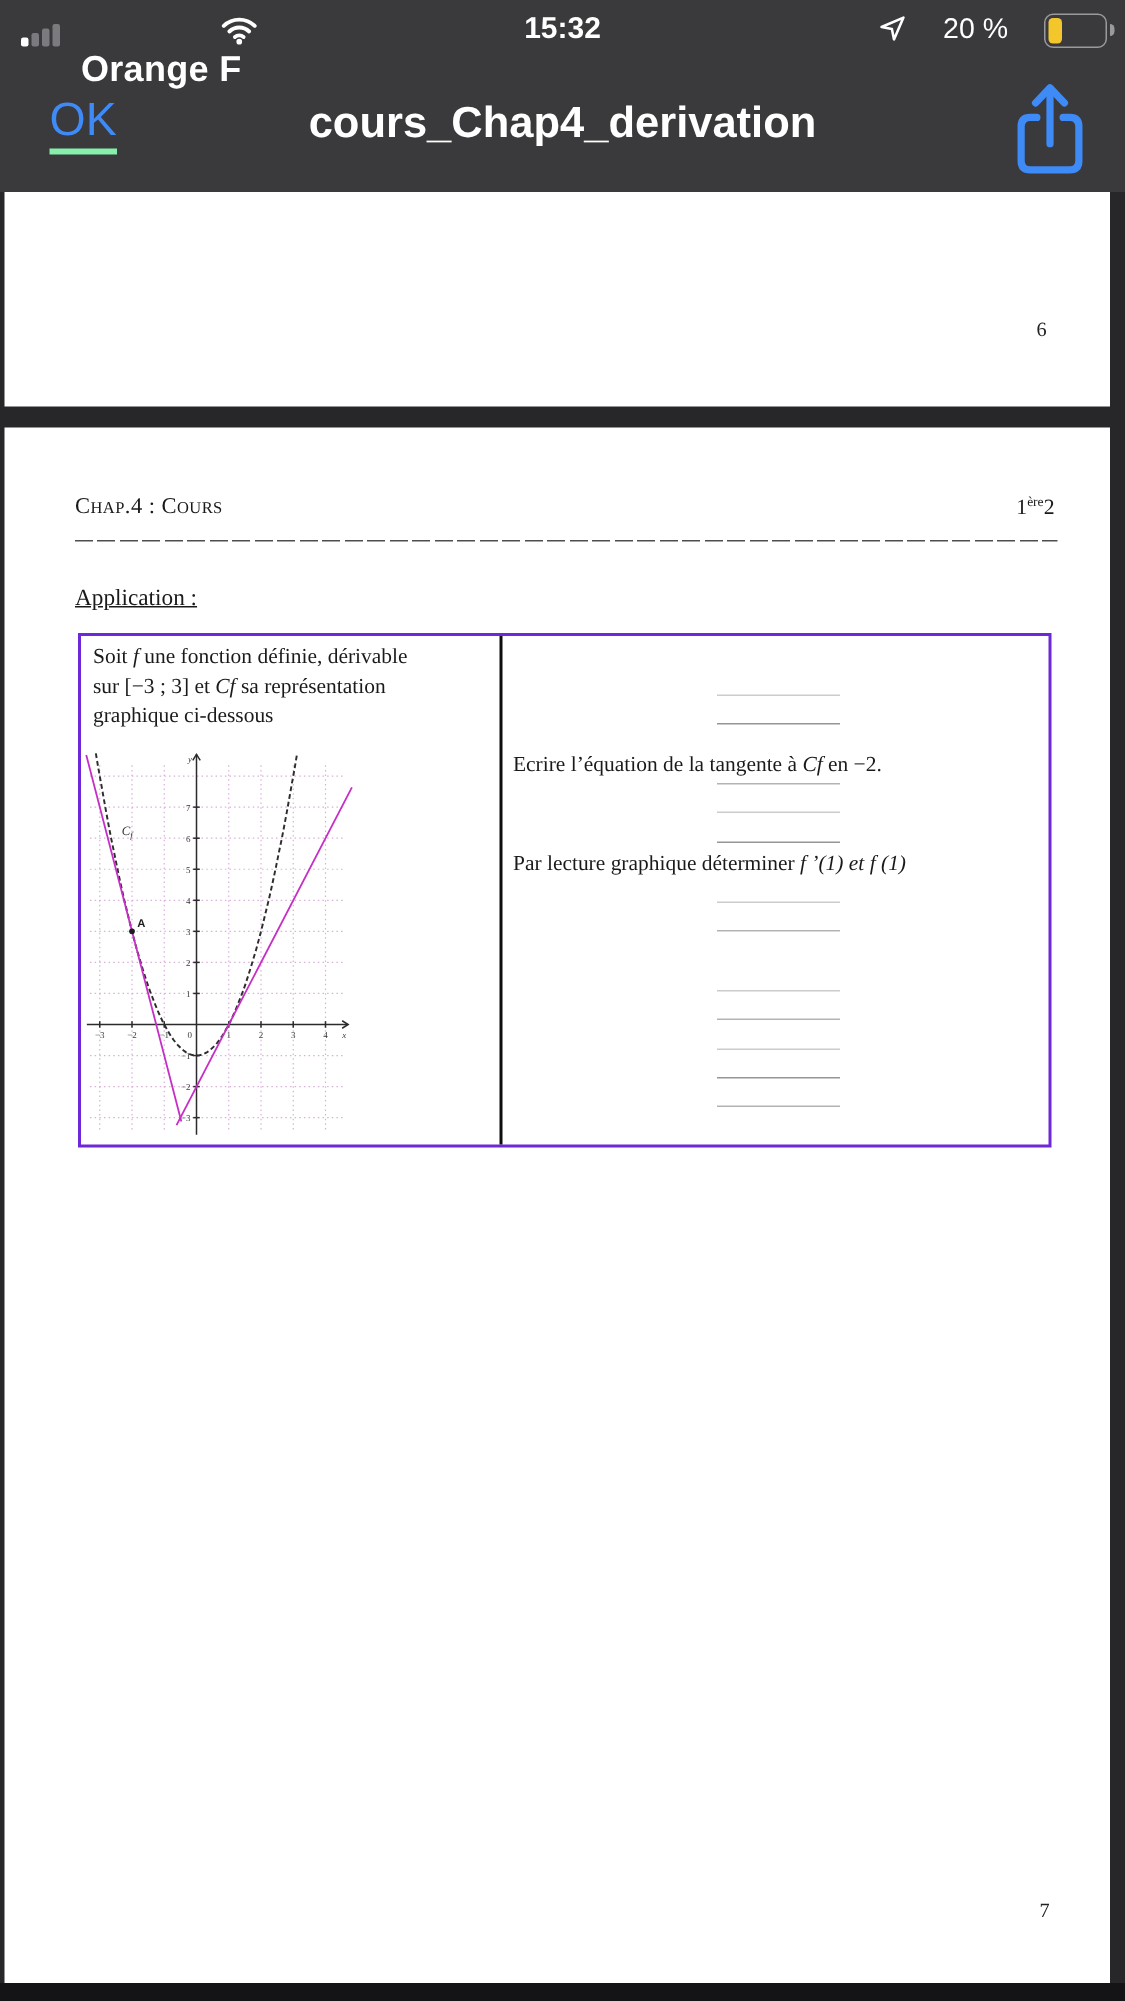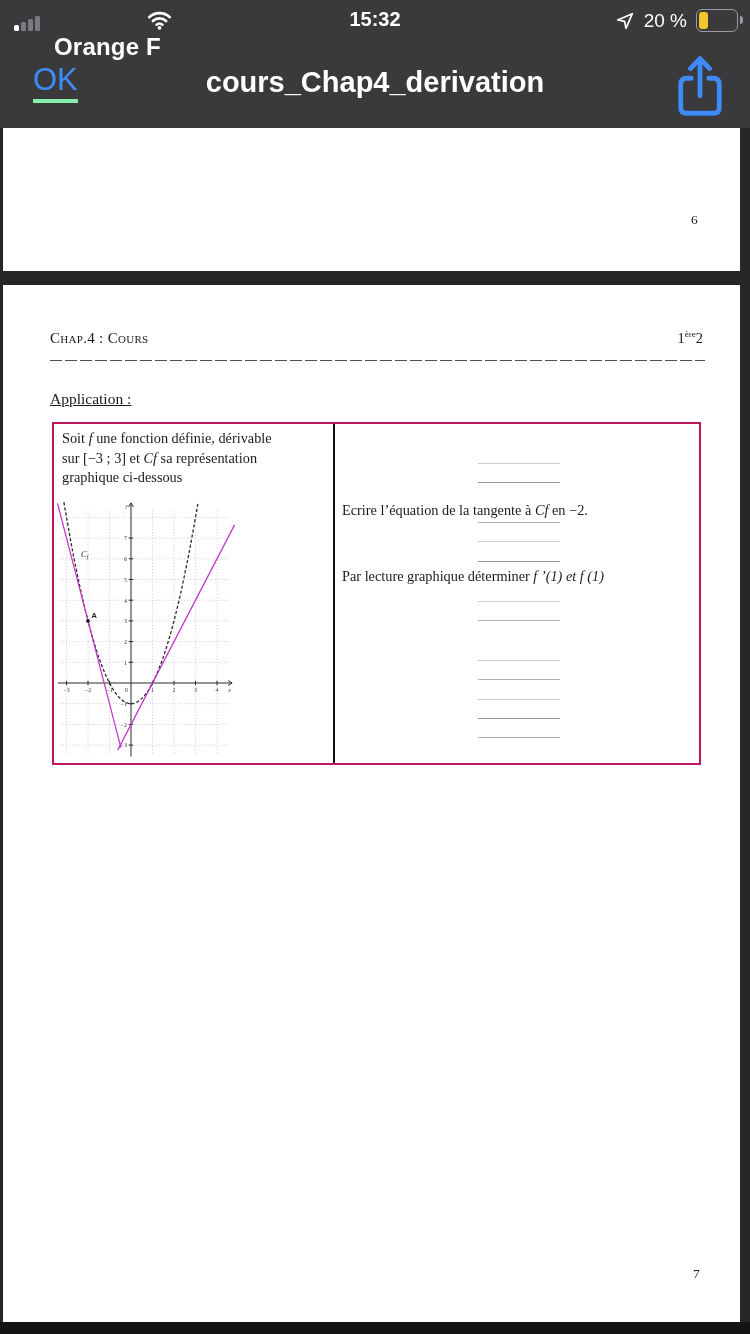--- a/index.html
+++ b/index.html
@@ -9,21 +9,21 @@
 
   
   .hdr{position:absolute;left:0;top:0;width:750px;height:128px;background:#3a3a3c;color:#fff;}
   .sig{position:absolute;left:14px;top:14px;display:flex;align-items:flex-end;gap:2px;height:17px;}
   .sig span{width:5px;border-radius:1.5px;background:#7b7b7f;display:block;}
   .sig .b1{height:6px;background:#ffffff;}
   .sig .b2{height:9px;} .sig .b3{height:12px;} .sig .b4{height:15px;}
   .carrier{position:absolute;left:54px;top:10px;font-size:24px;font-weight:600;letter-spacing:.2px;margin-top:23px;}
   .wifi{position:absolute;left:147px;top:11px;}
   .time{position:absolute;left:0;top:8px;width:750px;text-align:center;font-size:20px;font-weight:700;}
-  .sb-right{position:absolute;right:12px;top:9px;display:flex;align-items:center;gap:9px;}
+  .sb-right{position:absolute;right:12px;top:9px;display:flex;align-items:flex-start;gap:24px;}
   .pct{font-size:19px;font-weight:400;}
   .batt{position:relative;width:40px;height:21px;border:1.6px solid #9a9a9e;border-radius:6px;}
   .batt .fill{position:absolute;left:2px;top:2px;bottom:2px;width:9px;border-radius:3px;background:#f3c62c;}
   .batt .cap{position:absolute;right:-6px;top:6px;width:3.5px;height:8px;border-radius:0 3px 3px 0;background:#9a9a9e;}
 
   .ok-btn{position:absolute;left:33px;top:62px;font-size:31px;font-weight:400;color:#3e8bf8;
           border-bottom:4px solid #86efac;padding-bottom:1px;line-height:36px;cursor:pointer;}
   .doc-title{position:absolute;left:0;top:66px;width:750px;text-align:center;
              font-size:29px;font-weight:700;color:#fff;}
   .share-btn{position:absolute;right:22px;top:52px;width:56px;height:70px;cursor:pointer;}
@@ -38,21 +38,21 @@
   .p6num{left:688px;top:84px;} .p7num{left:690px;top:981px;}
 
   .hdr-left{position:absolute;left:47px;top:45px;font-size:15px;font-variant:small-caps;letter-spacing:.3px;}
   .class-lbl{position:absolute;right:37px;top:44px;font-size:14.5px;}
   .class-lbl sup{font-size:9px;}
   .hdr-rule{position:absolute;left:47px;right:35px;top:75px;height:1.4px;
             background:repeating-linear-gradient(90deg,#4e4e4e 0 12px,transparent 12px 15px);}
   .app-title{position:absolute;left:47px;top:105px;font-size:15.5px;text-decoration:underline;}
 
   .xtable{position:absolute;left:49px;top:137px;width:649px;height:343px;
-          border:2px solid #be185d;box-sizing:border-box;}
+          border:2px solid #6d28d9;box-sizing:border-box;}
   .col-divider{position:absolute;left:279px;top:0;bottom:0;width:2px;background:#0e0e0e;}
   .lcell-text{position:absolute;left:8px;top:5px;width:268px;font-size:14.3px;line-height:19.5px;}
   .math-i{font-style:italic;}
   .graph-wrap{position:absolute;left:2px;top:74px;width:180px;height:262px;}
   .rcell{position:absolute;left:281px;top:0;right:0;bottom:0;}
   .q{position:absolute;left:7px;font-size:14.3px;white-space:nowrap;}
   .q1{top:7px;} .q2{top:78px;} .q3{top:144px;} .q4{top:205px;}
   .ans-line{position:absolute;left:143px;width:82px;height:0;border-top:1.3px solid #b3b3b3;}
   .ans-line.dk{border-top-color:#969696;} .ans-line.lt{border-top-color:#cccccc;}
 

